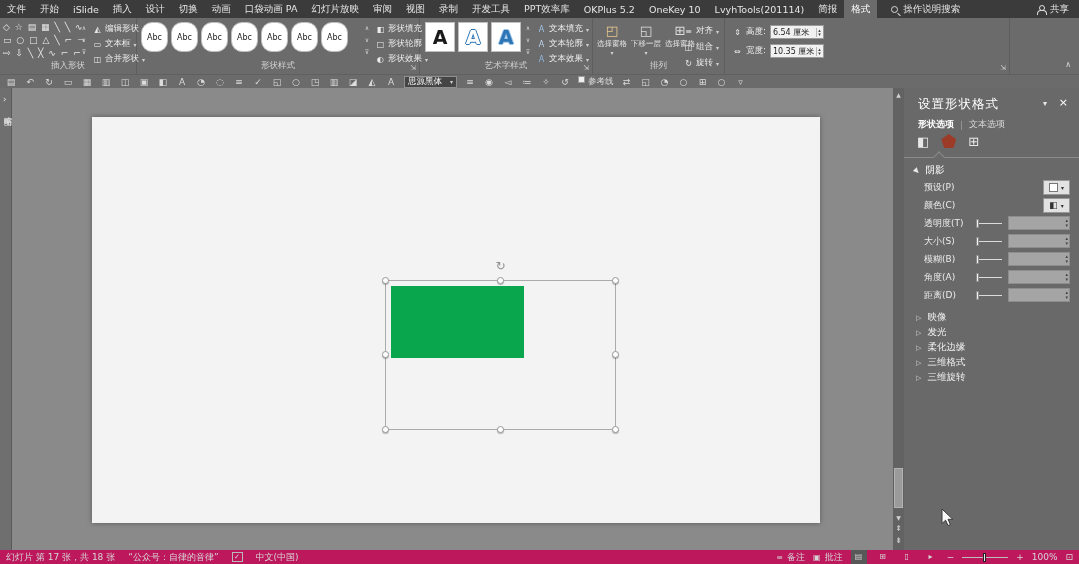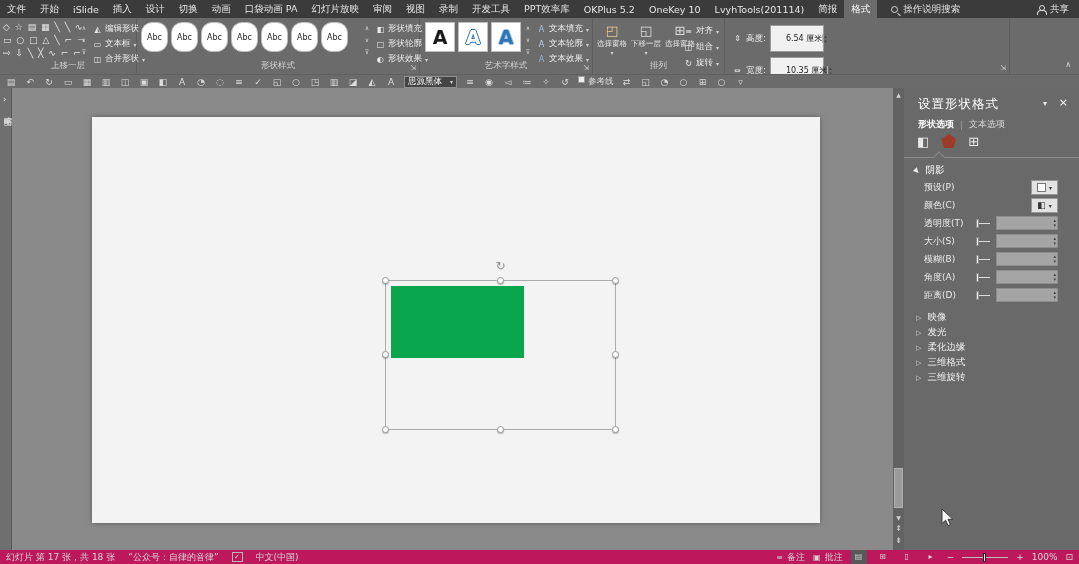--- a/index.html
+++ b/index.html
@@ -44,21 +44,21 @@
   .a1{color:#1a1a1a}
   .a2{color:#fff;text-shadow:-1px 0 #2e75b6,1px 0 #2e75b6,0 -1px #2e75b6,0 1px #2e75b6}
   .a3{color:#2e75b6;text-shadow:-1px 0 #9dc3e6,1px 0 #9dc3e6,0 -1px #9dc3e6,0 1px #9dc3e6}
   .bigrow{position:absolute;left:2px;top:5px;display:flex}
   .bigbtn{width:34px;display:flex;flex-direction:column;align-items:center;font-size:7.5px;color:#e4e4e4;text-align:center;line-height:9px}
   .bigbtn .bic{font-size:13px;line-height:16px;color:#e8c98f}
   .bigbtn .bic.gray{color:#dcdcdc}
   .smallcol{position:absolute;right:5px;top:7px;display:flex;flex-direction:column;gap:4px}
   .sizerow{display:flex;align-items:center;gap:4px;font-size:8.5px;white-space:nowrap}
   .sizerows{position:absolute;left:8px;top:7px;display:flex;flex-direction:column;gap:5px}
-  .sizebox{width:54px;height:27px;background:#f1f1f1;border:1px solid #9a9a9a;color:#222;font-size:8px;display:flex;align-items:center;padding:0 15px;position:relative}
+  .sizebox{width:54px;height:14px;background:#f1f1f1;border:1px solid #9a9a9a;color:#222;font-size:8px;display:flex;align-items:center;padding:0 2px;position:relative}
   .spin2{margin-left:auto;display:flex;flex-direction:column;font-size:5px;line-height:4.5px;color:#444;border-left:1px solid #b5b5b5;padding-left:1px;text-align:center}
   .ribcollapse{position:absolute;right:8px;bottom:5px;font-size:8px;color:#d8d8d8}
 
   
   .qat{position:absolute;top:74px;left:0;right:0;height:14px;background:#6b6b6b;border-top:1px solid #606060;display:flex;align-items:center;gap:7px;padding:0 5px;font-size:9px;color:#dcdcdc;white-space:nowrap}
   .qat .qat-icon{width:12px;text-align:center;font-size:9px}
   .fontbox{height:12px;background:#454545;border:1px solid #8f8f8f;color:#fff;font-size:8.5px;display:flex;align-items:center;gap:8px;padding:0 3px}
   .guides{display:flex;align-items:flex-start;gap:3px;font-size:8.5px}
   .chk{width:7px;height:7px;background:#f0f0f0;border:1px solid #999;display:inline-block}
 
@@ -89,21 +89,21 @@
   .ptab.active{color:#fff;font-weight:bold}
   .ptab{color:#d8d8d8}
   .tabsep{color:#9f9f9f}
   .picons{position:absolute;left:13px;top:44px;display:flex;align-items:center;gap:12px;height:18px}
   .pico{font-size:13px;color:#e8e8e8}
   .pent{width:15px;height:14px;background:#9c3b27;clip-path:polygon(50% 0,100% 38%,81% 100%,19% 100%,0 38%)}
   .pdivider{position:absolute;left:0;right:0;top:69px;border-top:1px solid #8b8b8b}
   .notch{position:absolute;left:31px;top:-5px;width:8px;height:8px;background:#696969;border-left:1px solid #8b8b8b;border-top:1px solid #8b8b8b;transform:rotate(45deg)}
   .sechead{position:absolute;left:10px;top:76px;display:flex;align-items:center;gap:6px;font-size:9.5px;color:#fff}
   .tri-exp{display:inline-block;transform:rotate(45deg);font-size:7px;color:#e8e8e8}
-  .prows{position:absolute;left:0;right:12px;top:90px}
+  .prows{position:absolute;left:0;right:0;top:90px}
   .prow{height:18px;display:flex;align-items:center;padding:0 9px 0 20px;font-size:9px;color:#ececec}
   .plabel{width:52px;flex:none}
   .pbtn{margin-left:auto;width:27px;height:15px;background:#e2e2e2;border:1px solid #979797;display:flex;align-items:center;justify-content:center;gap:3px}
   .pbtn .sq{width:9px;height:9px;background:#fff;border:1px solid #777}
   .pbtn .bk{font-size:9px;color:#333}
   .pbtn .dd{color:#333}
   .slider{flex:1;height:9px;position:relative;margin:0 6px 0 0}
   .slider::before{content:"";position:absolute;left:0;right:0;top:4px;height:1px;background:#dcdcdc}
   .slthumb{position:absolute;left:0;top:0;width:3px;height:9px;background:#f2f2f2;border:1px solid #8a8a8a}
   .spinbox{width:62px;height:14px;background:#a5a5a5;border:1px solid #8d8d8d;position:relative;flex:none}
@@ -184,21 +184,21 @@
         <span class="ric">▭</span>
         <span>文本框</span>
         <span class="dd">▾</span>
       </div>
       <div class="rbtn">
         <span class="ric">◫</span>
         <span>合并形状</span>
         <span class="dd">▾</span>
       </div>
     </div>
-    <div class="glabel">上移一层</div>
+    <div class="glabel">插入形状</div>
   </div>
 
   <div class="rgroup g-styles">
     <div class="tiles">
         <span>Abc</span>
         <span>Abc</span>
         <span>Abc</span>
         <span>Abc</span>
         <span>Abc</span>
         <span>Abc</span>

